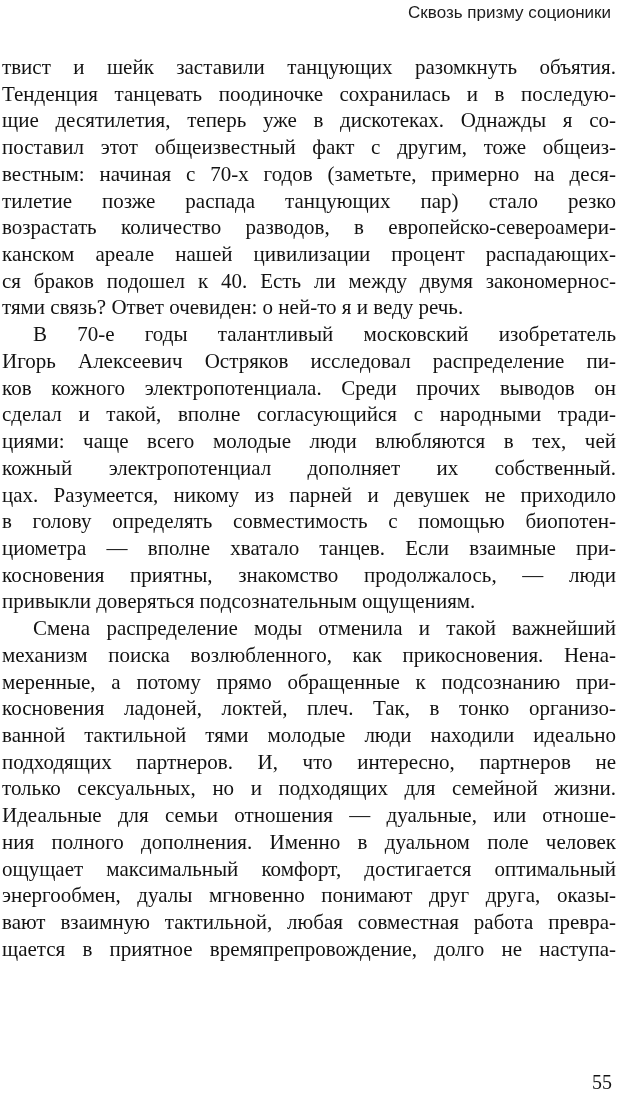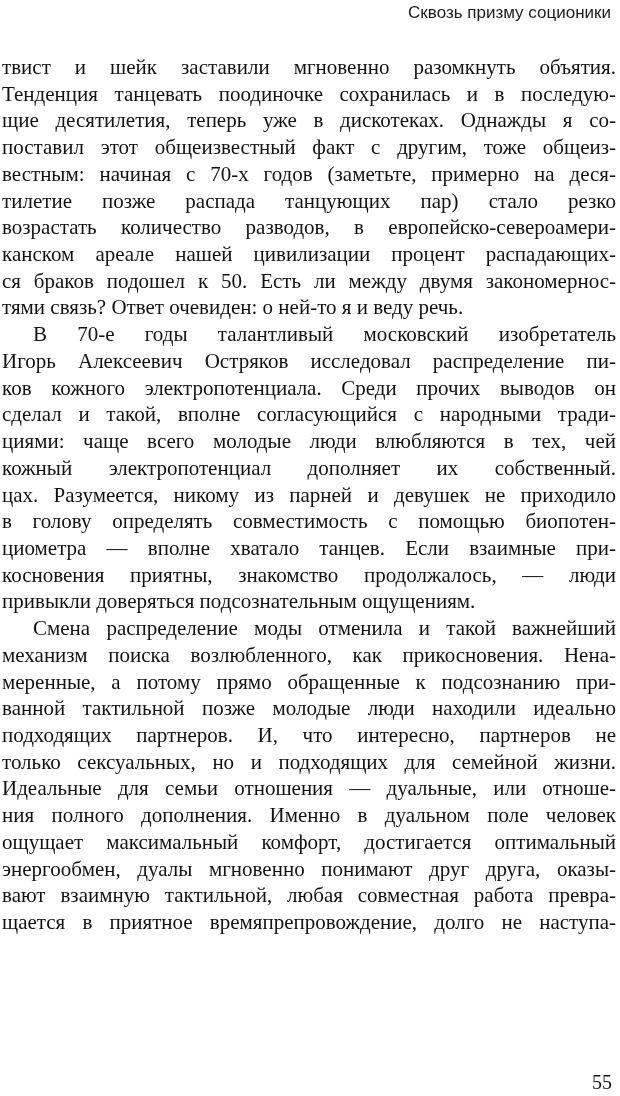--- a/index.html
+++ b/index.html
@@ -60,45 +60,46 @@
   }
 </style>
 </head>
 <body>
 
 <div class="page">
   <div class="running-head">Сквозь призму соционики</div>
 
   <div class="text-block">
 
-  <div class="line">твист и шейк заставили мгновенно разомкнуть объятия.</div>
+  <div class="line">твист и шейк заставили танцующих разомкнуть объятия.</div>
       <div class="line">Тенденция танцевать поодиночке сохранилась и в последую-</div>
       <div class="line">щие десятилетия, теперь уже в дискотеках. Однажды я со-</div>
       <div class="line">поставил этот общеизвестный факт с другим, тоже общеиз-</div>
       <div class="line">вестным: начиная с 70-х годов (заметьте, примерно на деся-</div>
       <div class="line">тилетие позже распада танцующих пар) стало резко</div>
       <div class="line">возрастать количество разводов, в европейско-североамери-</div>
       <div class="line">канском ареале нашей цивилизации процент распадающих-</div>
-      <div class="line">ся браков подошел к 50. Есть ли между двумя закономернос-</div>
+      <div class="line">ся браков подошел к 40. Есть ли между двумя закономернос-</div>
       <div class="line para-end">тями связь? Ответ очевиден: о ней-то я и веду речь.</div>
       <div class="line indent">В 70-е годы талантливый московский изобретатель</div>
       <div class="line">Игорь Алексеевич Остряков исследовал распределение пи-</div>
       <div class="line">ков кожного электропотенциала. Среди прочих выводов он</div>
       <div class="line">сделал и такой, вполне согласующийся с народными тради-</div>
       <div class="line">циями: чаще всего молодые люди влюбляются в тех, чей</div>
       <div class="line">кожный электропотенциал дополняет их собственный.</div>
       <div class="line">цах. Разумеется, никому из парней и девушек не приходило</div>
       <div class="line">в голову определять совместимость с помощью биопотен-</div>
       <div class="line">циометра — вполне хватало танцев. Если взаимные при-</div>
       <div class="line">косновения приятны, знакомство продолжалось, — люди</div>
       <div class="line para-end">привыкли доверяться подсознательным ощущениям.</div>
       <div class="line indent">Смена распределение моды отменила и такой важнейший</div>
       <div class="line">механизм поиска возлюбленного, как прикосновения. Нена-</div>
       <div class="line">меренные, а потому прямо обращенные к подсознанию при-</div>
-      <div class="line">ванной тактильной позже молодые люди находили идеально</div>
+      <div class="line">косновения ладоней, локтей, плеч. Так, в тонко организо-</div>
+      <div class="line">ванной тактильной тями молодые люди находили идеально</div>
       <div class="line">подходящих партнеров. И, что интересно, партнеров не</div>
       <div class="line">только сексуальных, но и подходящих для семейной жизни.</div>
       <div class="line">Идеальные для семьи отношения — дуальные, или отноше-</div>
       <div class="line">ния полного дополнения. Именно в дуальном поле человек</div>
       <div class="line">ощущает максимальный комфорт, достигается оптимальный</div>
       <div class="line">энергообмен, дуалы мгновенно понимают друг друга, оказы-</div>
       <div class="line">вают взаимную тактильной, любая совместная работа превра-</div>
       <div class="line">щается в приятное времяпрепровождение, долго не наступа-</div>
     </div>
 

